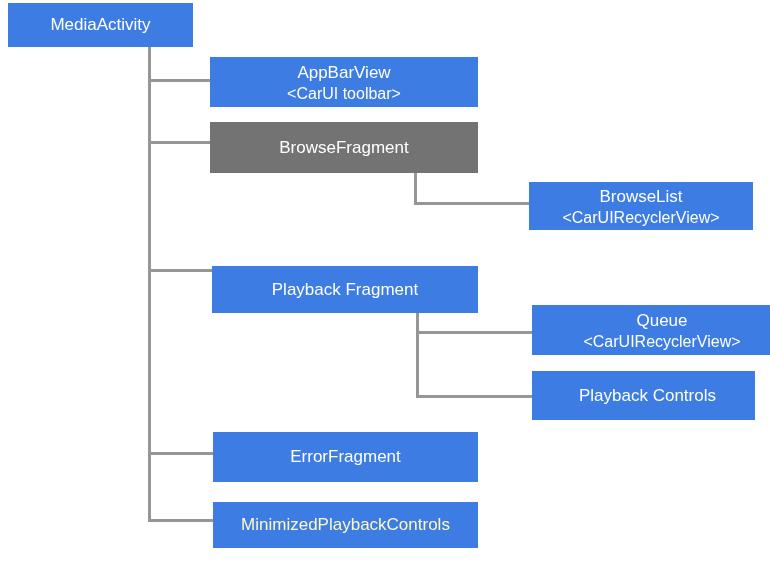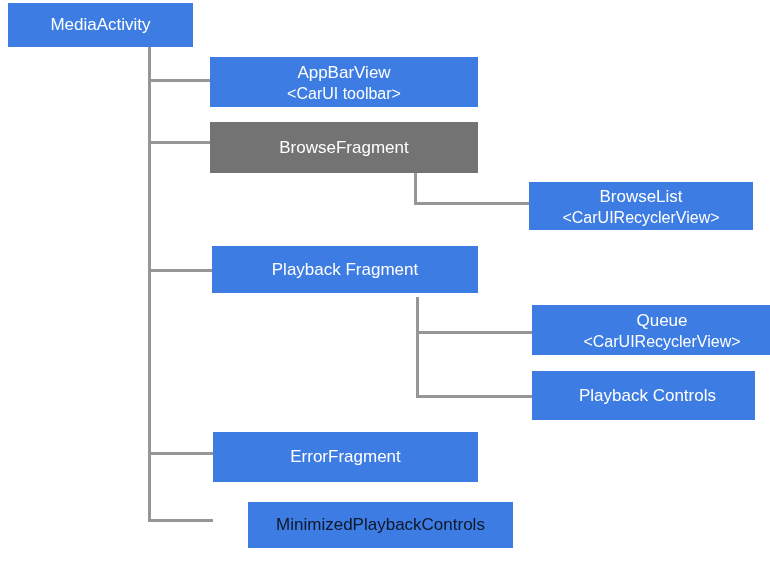--- a/index.html
+++ b/index.html
@@ -38,21 +38,21 @@
   }
   .connector {
     position: absolute;
     background: #969696;
   }
   
   .n0 { left: 8px;   top: 3px;   width: 185px; height: 44px; }
   .n1 { left: 210px; top: 57px;  width: 268px; height: 50px; }
   .n2 { left: 210px; top: 122px; width: 268px; height: 51px; }
   .n3 { left: 529px; top: 182px; width: 224px; height: 48px; }
-  .n4 { left: 212px; top: 246px; width: 266px; height: 47px; }
+  .n4 { left: 212px; top: 266px; width: 266px; height: 47px; }
   .n5 { left: 532px; top: 305px; width: 260px; height: 50px; }
   .n6 { left: 532px; top: 371px; width: 223px; height: 49px; padding-left: 8px; }
   .n7 { left: 213px; top: 432px; width: 265px; height: 50px; }
   .n8 { left: 213px; top: 502px; width: 265px; height: 46px; }
   
   .c-trunk      { left: 148px; top: 47px;  width: 3px;   height: 475px; }
   .c-appbar     { left: 148px; top: 79px;  width: 62px;  height: 3px; }
   .c-browse     { left: 148px; top: 141px; width: 62px;  height: 3px; }
   .c-playback   { left: 148px; top: 269px; width: 64px;  height: 3px; }
   .c-error      { left: 148px; top: 452px; width: 65px;  height: 3px; }
@@ -108,17 +108,17 @@
   </div>
 
   <div class="node n6" style="background: rgb(61, 124, 227); color: rgb(255, 255, 255);">
     <div class="node-label">Playback Controls</div>
   </div>
 
   <div class="node n7" style="background: rgb(61, 124, 227); color: rgb(255, 255, 255);">
     <div class="node-label">ErrorFragment</div>
   </div>
 
-  <div class="node n8" style="background: rgb(61, 124, 227); color: #0f172a; margin-left: 35px;">
+  <div class="node n8" style="background: rgb(61, 124, 227); color: #fef9c3;">
     <div class="node-label">MinimizedPlaybackControls</div>
   </div>
 
 </div>
 
 </body></html>

